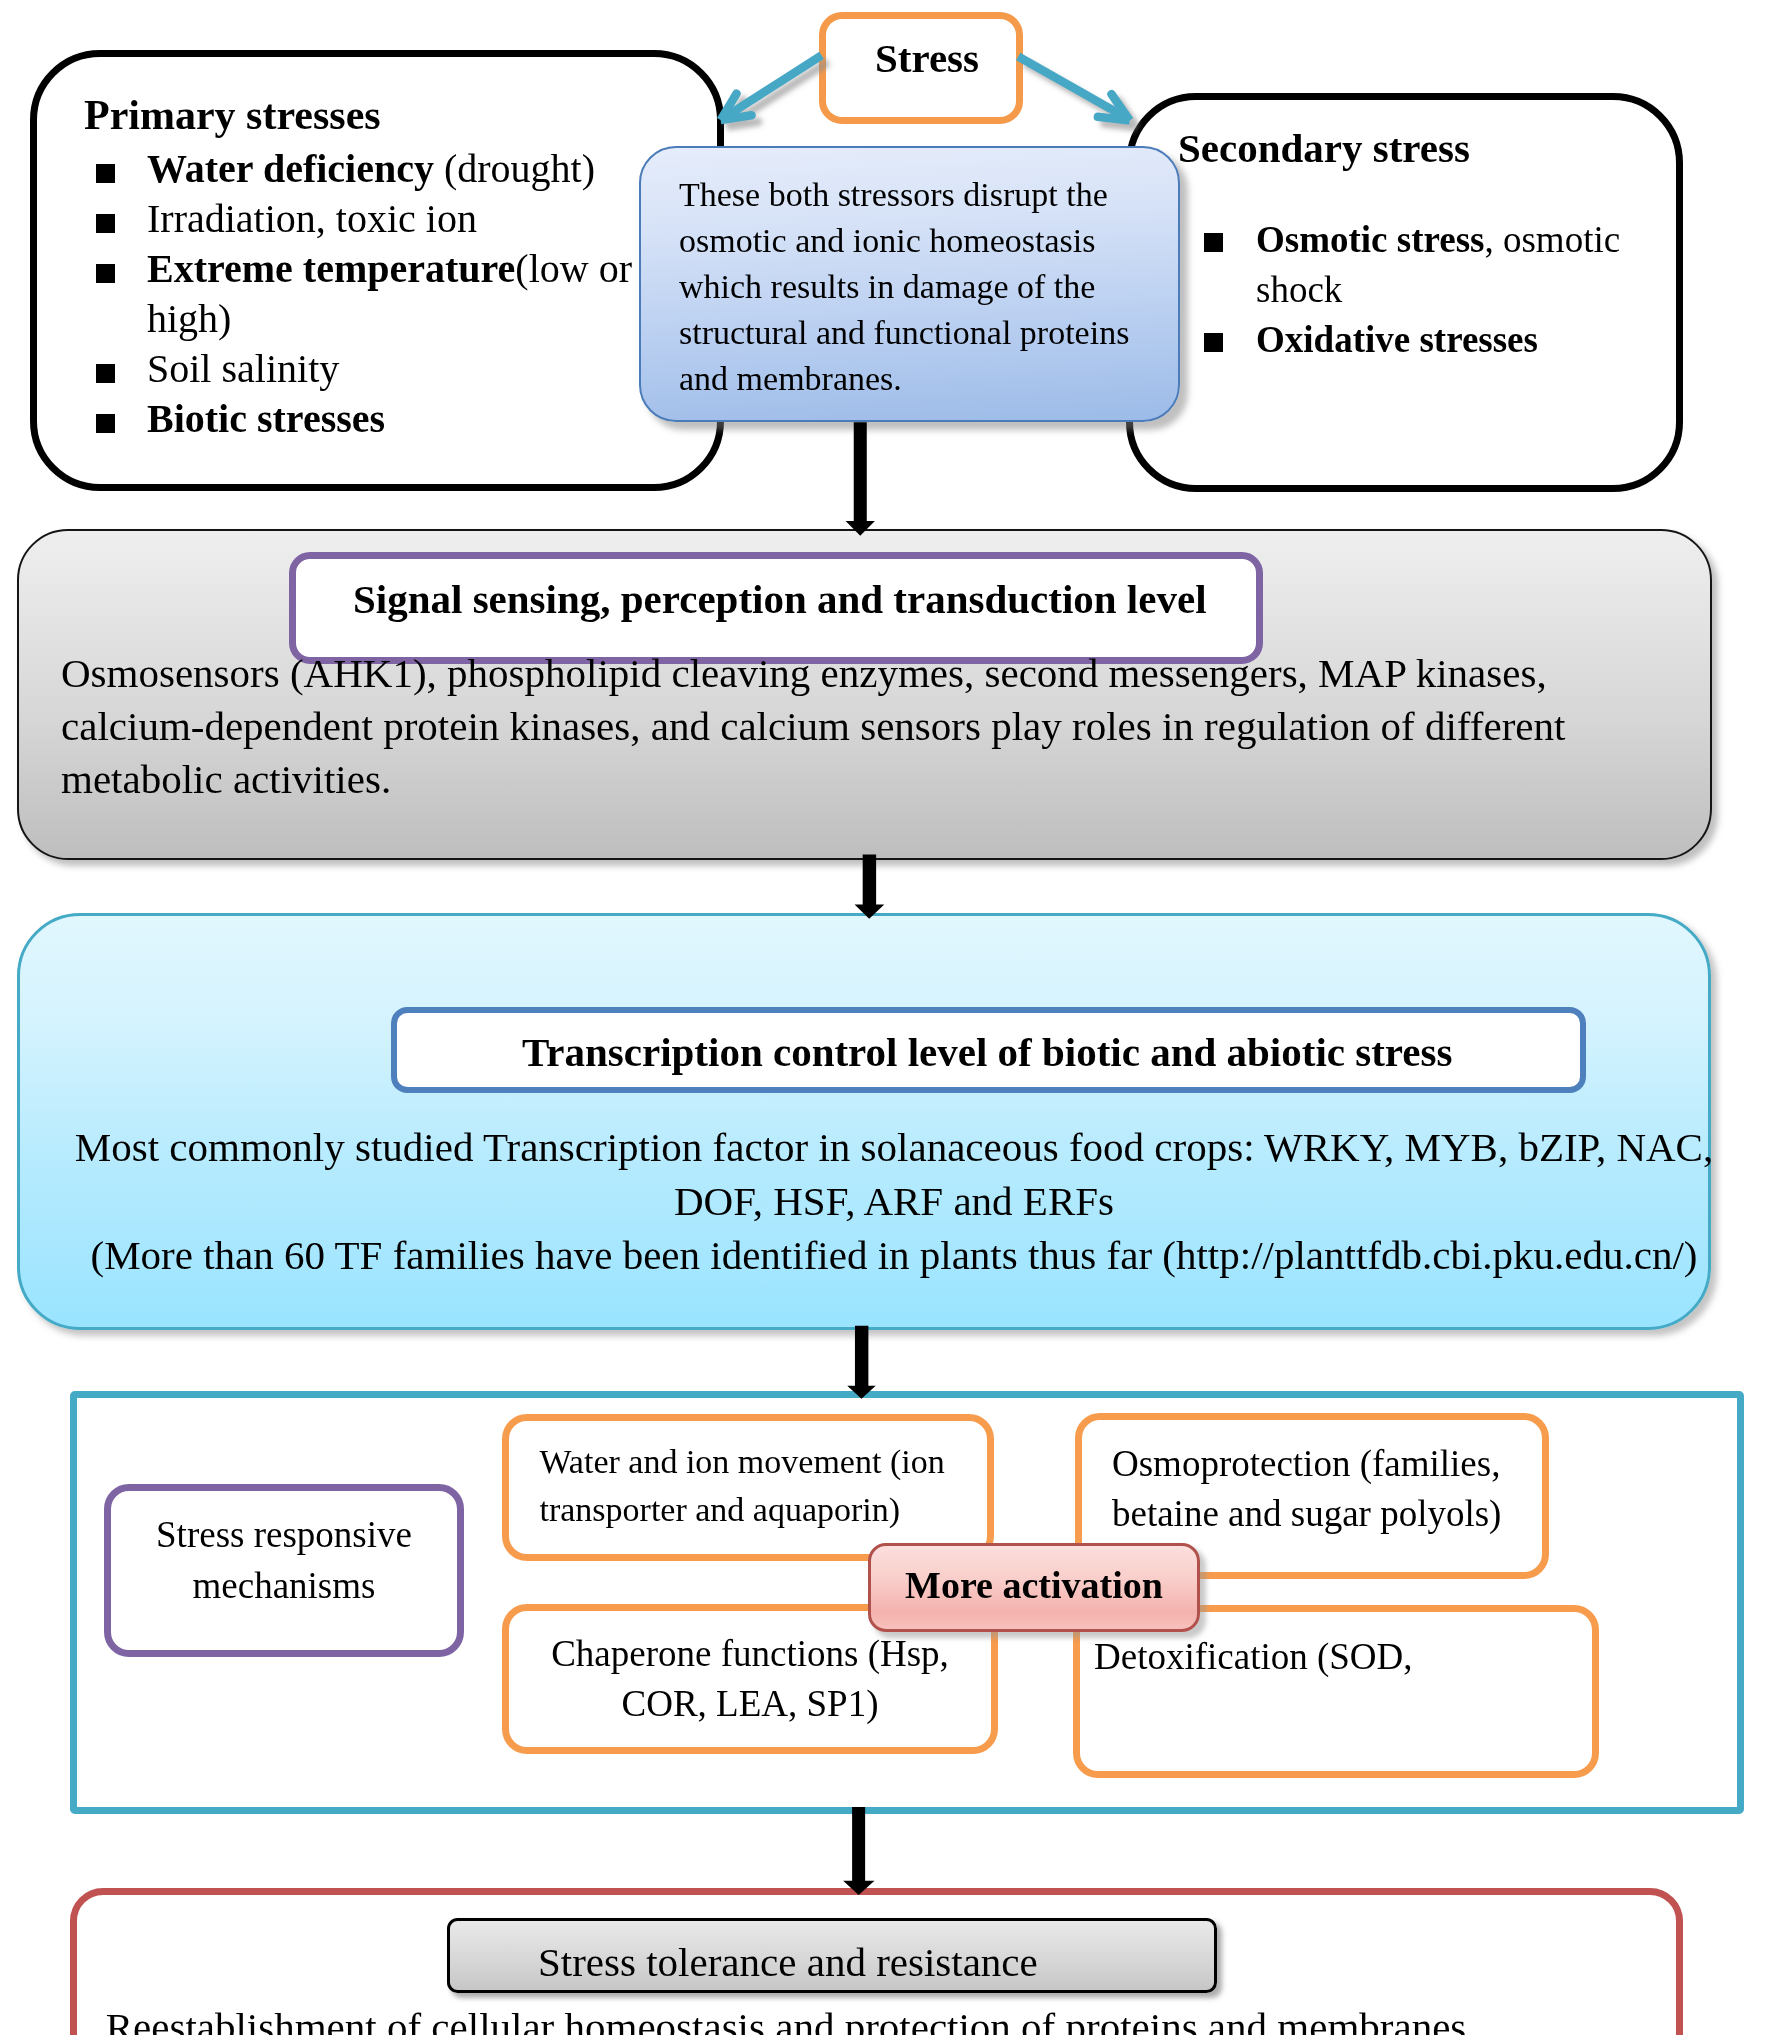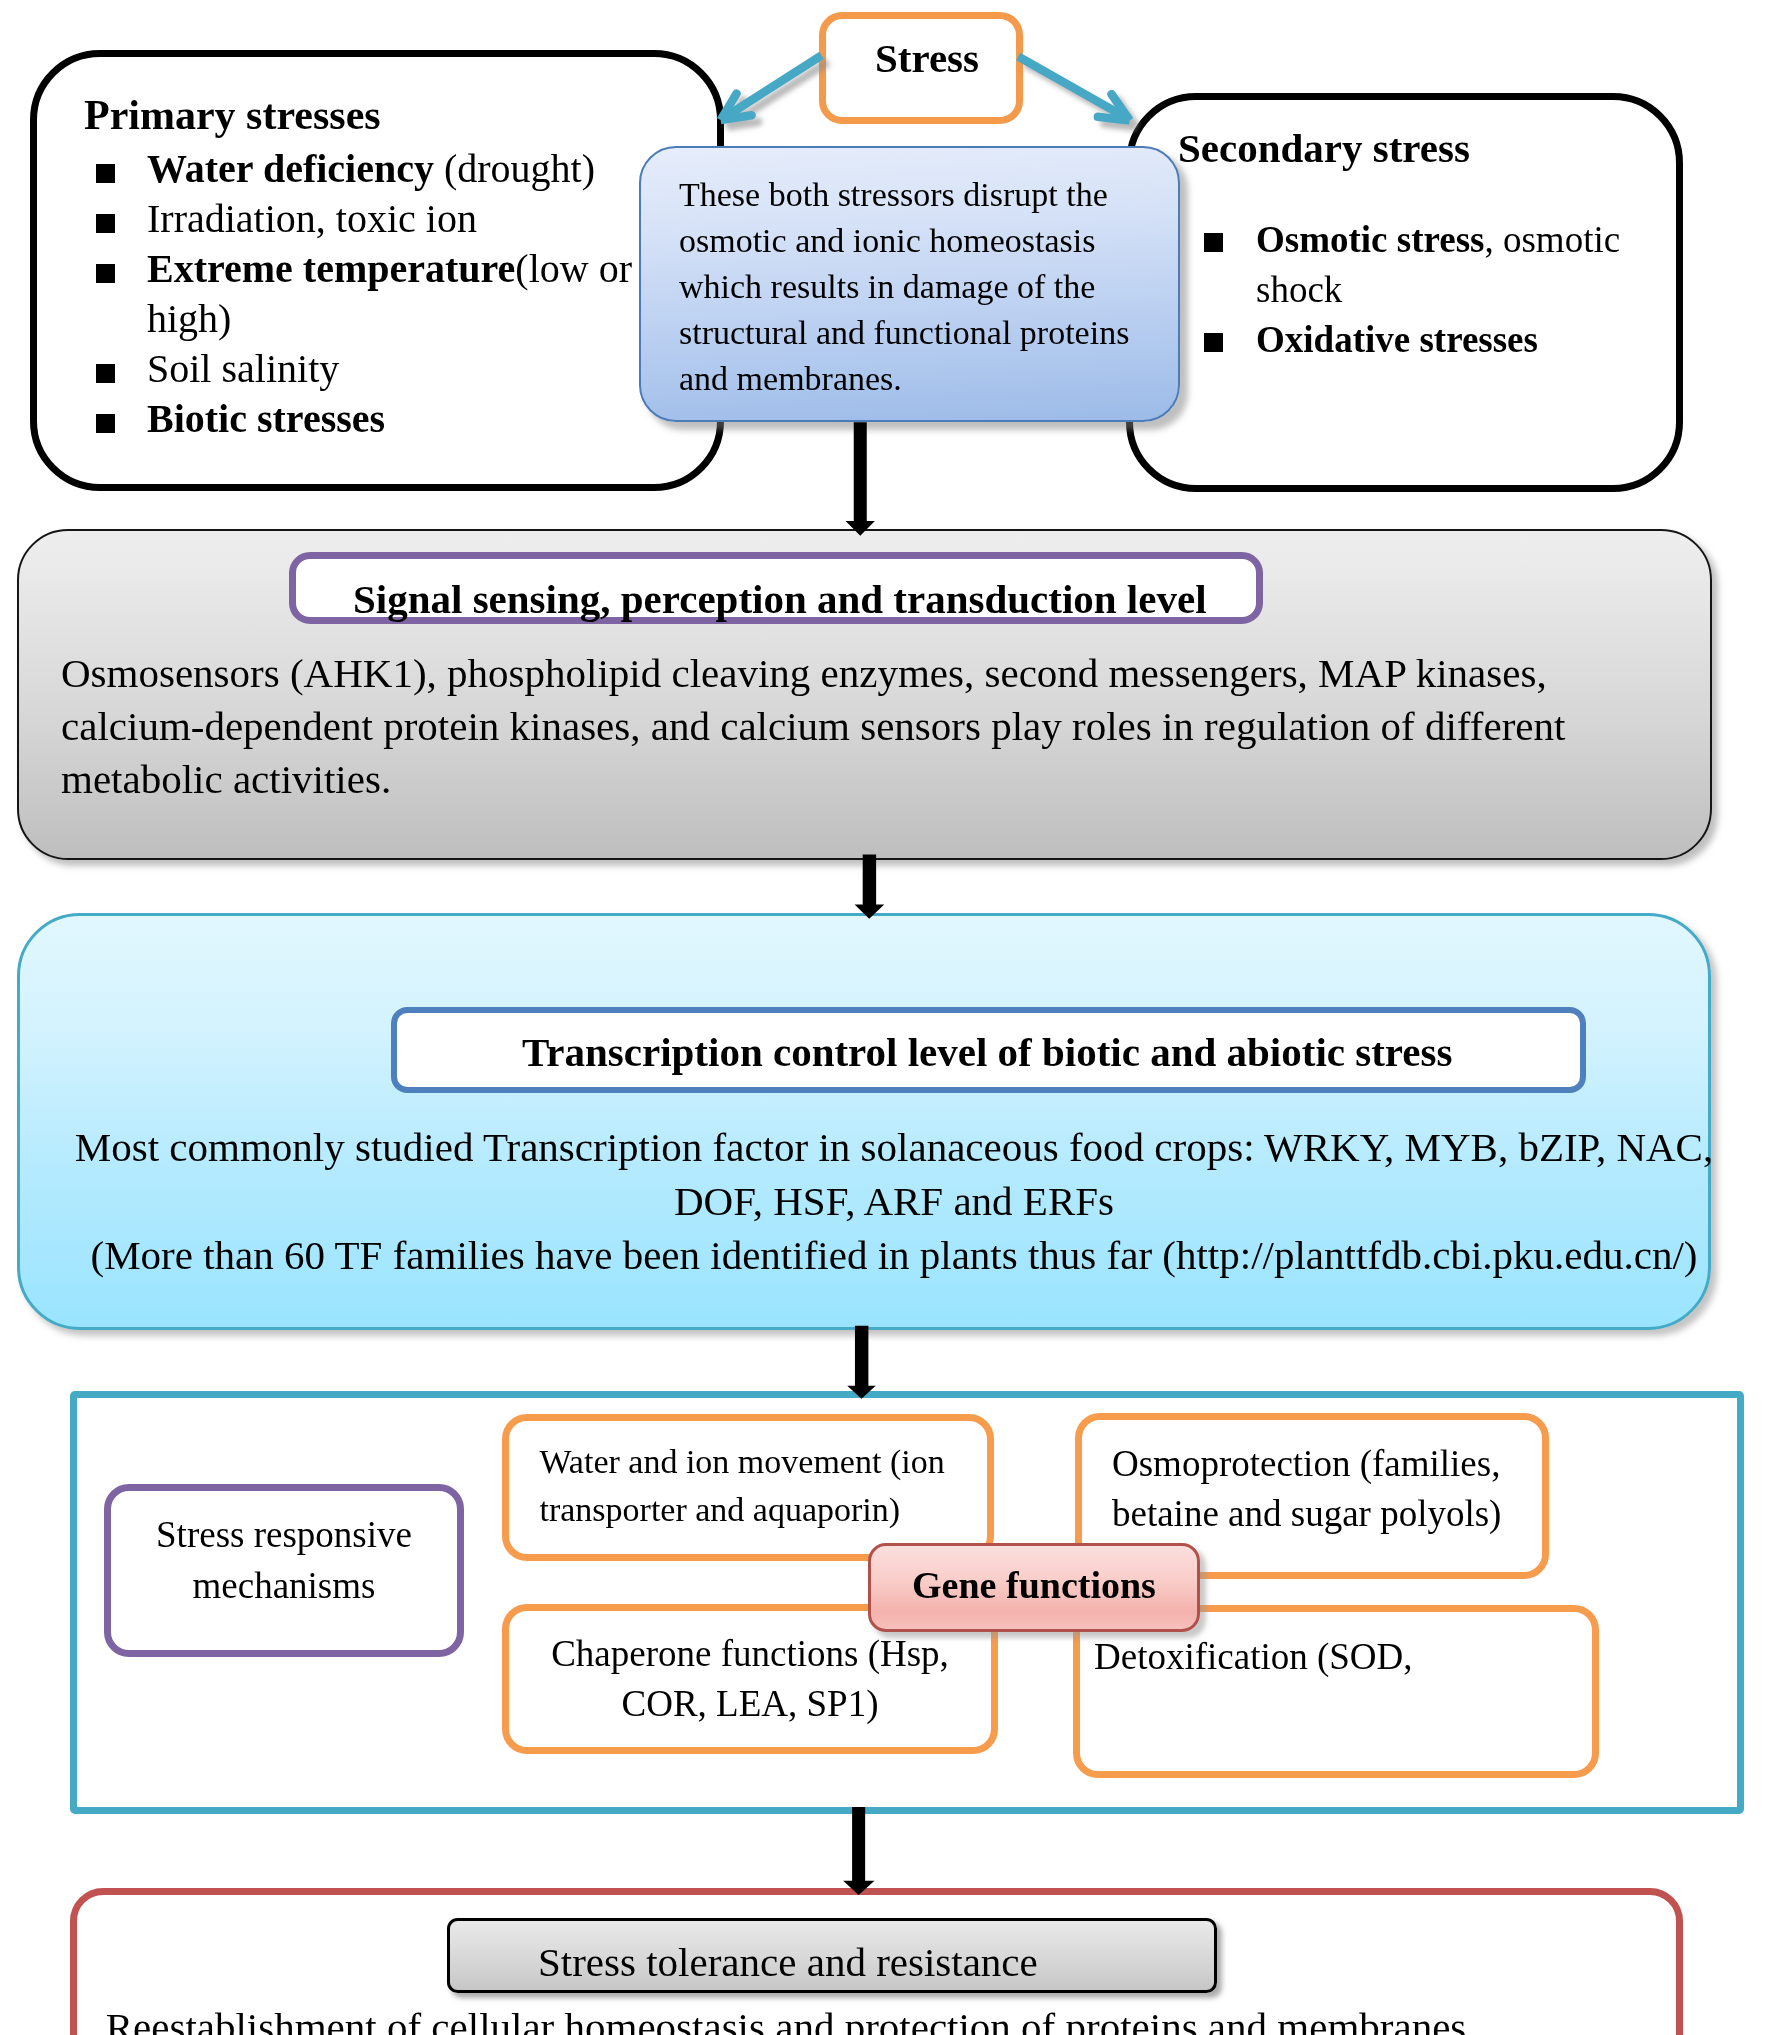--- a/index.html
+++ b/index.html
@@ -30,21 +30,21 @@
   #secondary-heading{font-size:41px;}
   .bul{position:absolute;background:#000;width:19px;height:19px;}
   .blist{position:absolute;font-size:40px;line-height:50px;}
   #secondary-list{line-height:50px;font-size:37px;}
 
   
   #signal-box{left:16.7px;top:529px;width:1695px;height:331px;
       border:2.4px solid #151515;border-radius:51px;
       background:linear-gradient(180deg,#EEEEEE 0%,#E9E9E9 14%,#D6D6D6 58%,#BEBEBE 100%);
       box-shadow:5.7px 5.7px 6.5px rgba(140,140,140,.55);}
-  #signal-badge{left:289px;top:552px;width:974px;height:72px;
+  #signal-badge{left:289px;top:552px;width:974px;height:112px;
       border:7.3px solid #7E64A2;border-radius:21px;background:#fff;
       padding:19.5px 0 0 57px;}
   #signal-badge .t{font-weight:bold;font-size:41px;line-height:1;}
   #signal-body{left:61px;top:647px;font-size:41px;line-height:53px;}
 
   
   #trans-box{left:17px;top:913px;width:1694px;height:417px;
       border:3.3px solid #44AAC5;border-radius:63px;
       background:linear-gradient(180deg,#E1F7FE 0%,#D4F3FE 26%,#B4EAFE 62%,#9AE4FF 100%);
       box-shadow:5.7px 5.7px 6.5px rgba(140,140,140,.5);}
@@ -169,21 +169,21 @@
     <div>
       <div class="nw">Detoxification (SOD,</div>
     </div>
   </div>
 <div class="abs" id="mech-left" style="left:104px;top:1484px;width:360px;height:173px;">
     <div>
       <div class="nw">Stress responsive</div>
       <div class="nw">mechanisms</div>
     </div>
   </div>
-<div class="abs" id="gene-box" style="left:868px;top:1543px;width:332px;height:89px;">Gene functions</div>
+<div class="abs" id="gene-box" style="left:868px;top:1543px;width:332px;height:89px;">More activation</div>
 
 <div class="abs" id="tol-box"></div>
 <div class="abs" id="tol-badge">Stress tolerance and resistance</div>
 <div class="abs" id="tol-body">Reestablishment of cellular homeostasis and protection of proteins and membranes</div>
 
 <svg class="ov" viewBox="0 0 4382 5176">
   <defs>
     <filter id="dropsh" x="-30%" y="-30%" width="180%" height="180%">
       <feDropShadow dx="16" dy="16" stdDeviation="7" flood-color="#8c8c8c" flood-opacity="0.62"></feDropShadow>
     </filter>

